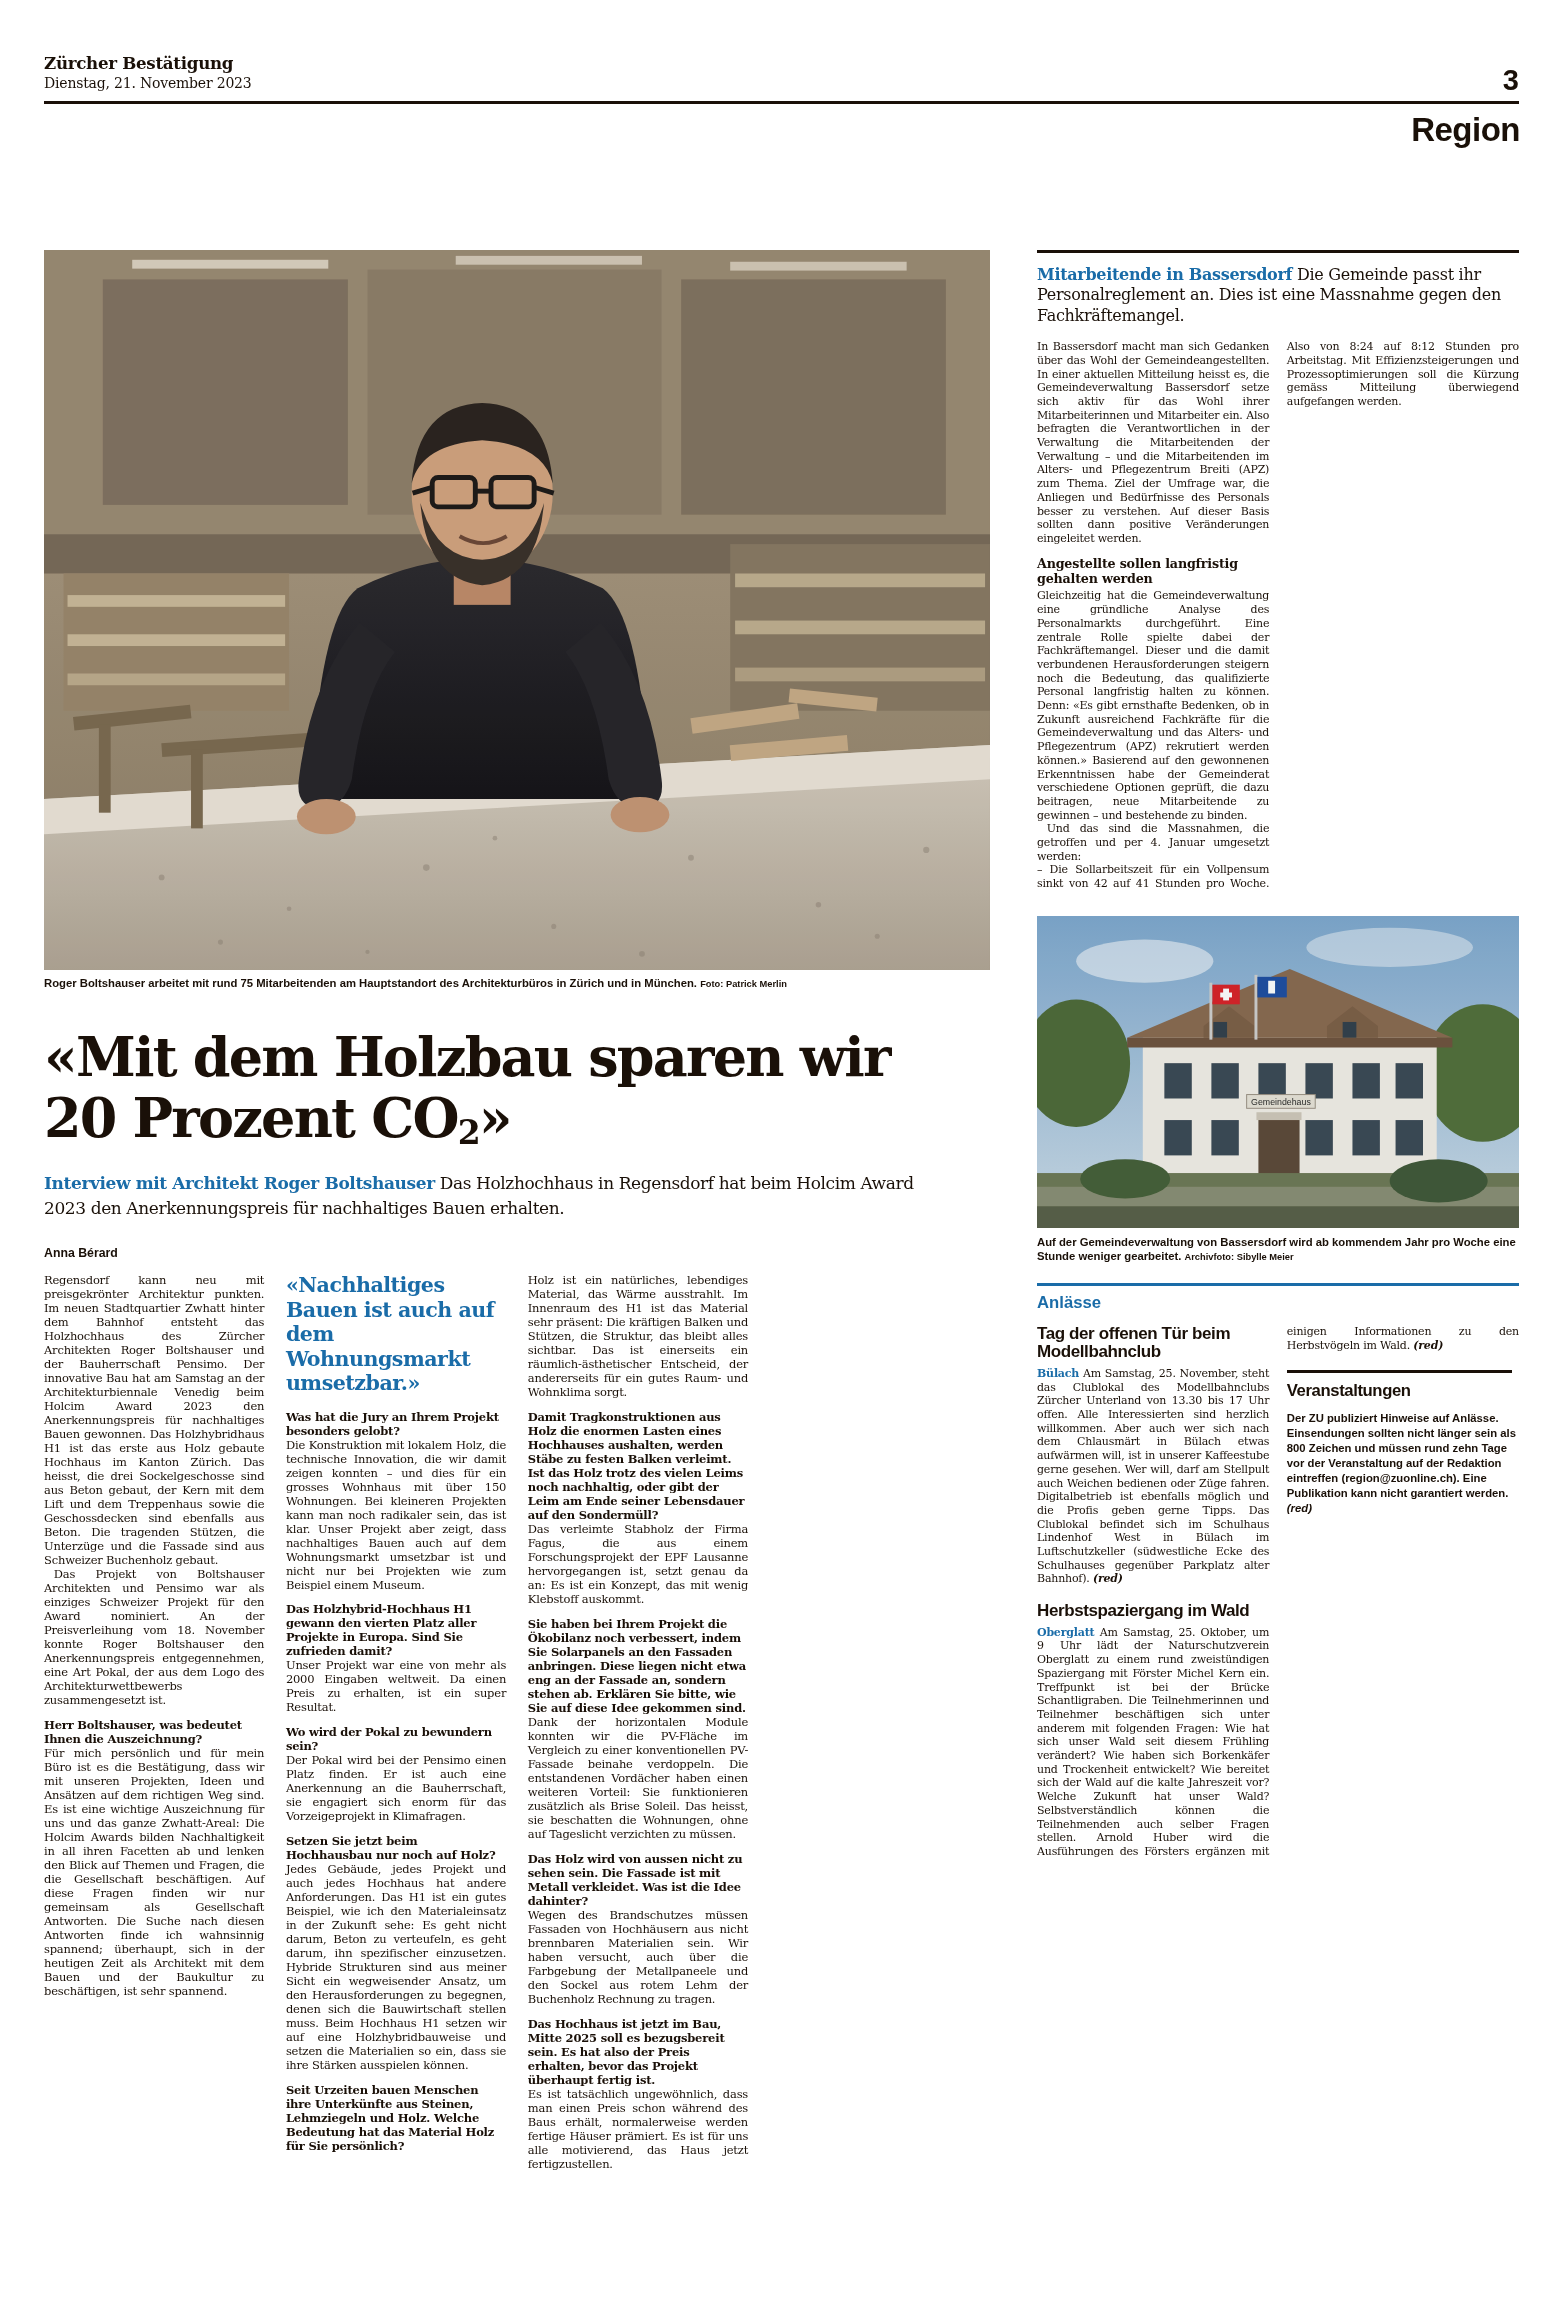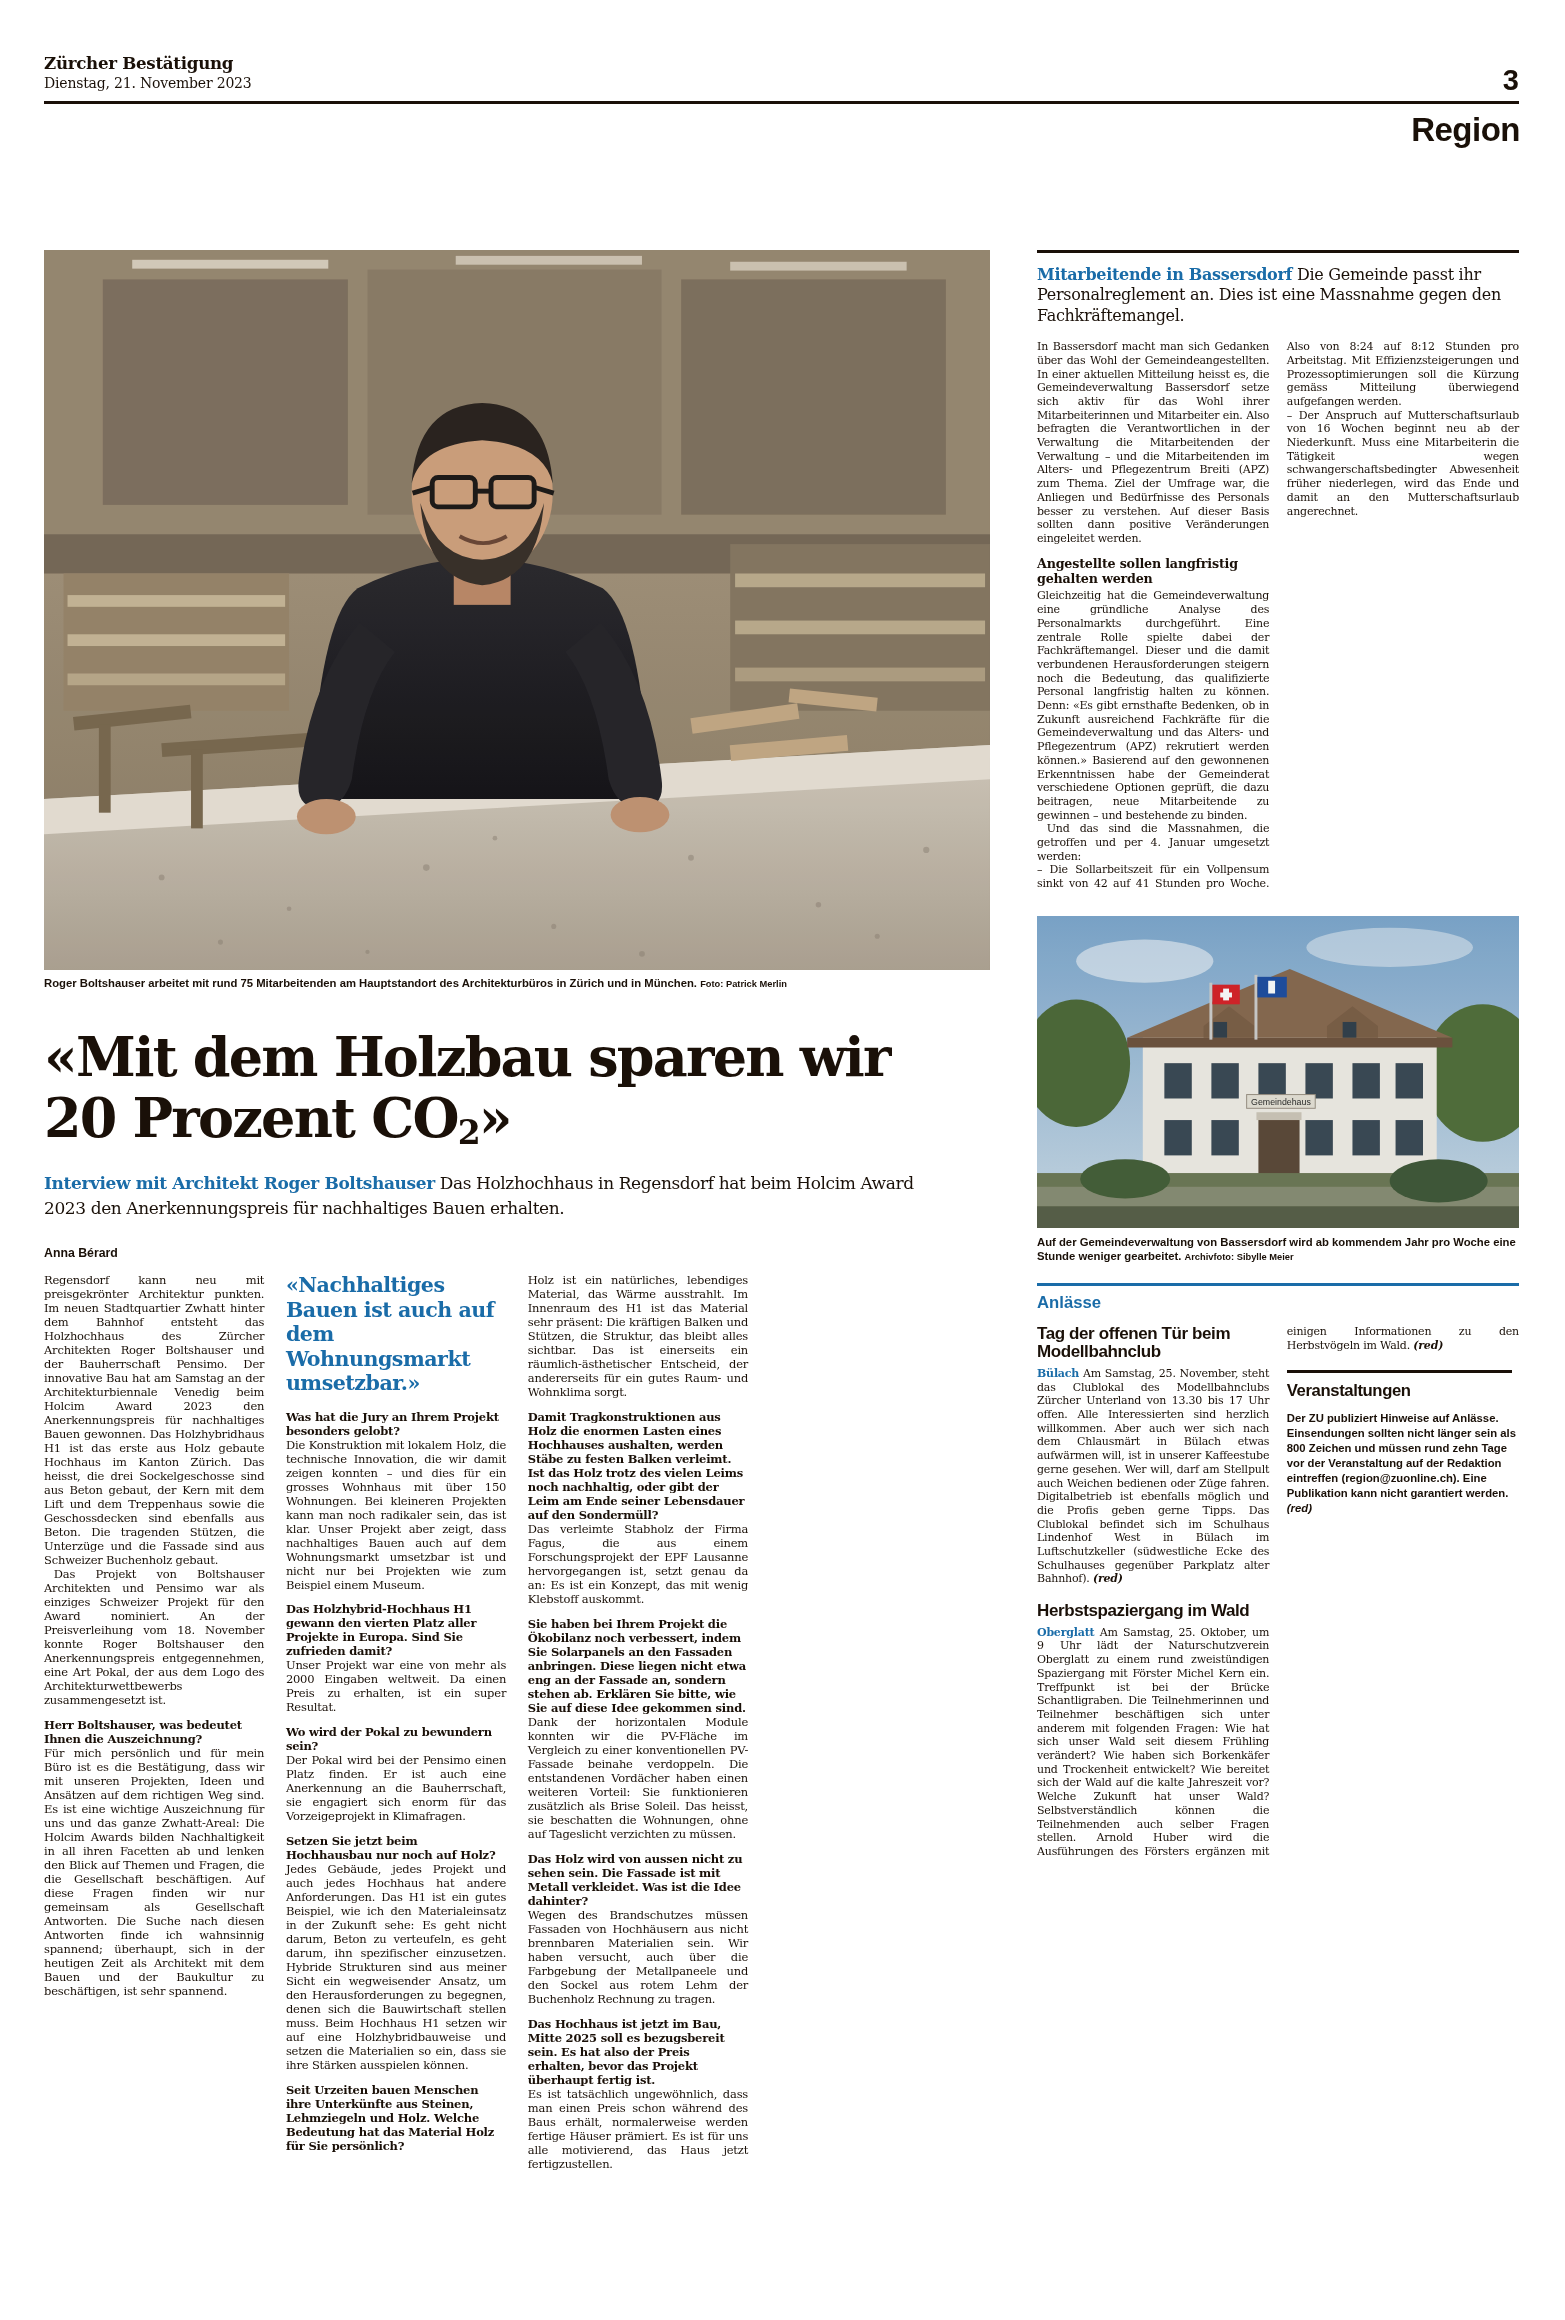--- a/index.html
+++ b/index.html
@@ -433,21 +433,20 @@
       <span class="kicker">Mitarbeitende in Bassersdorf</span>
       <span>Die Gemeinde passt ihr Personalreglement an. Dies ist eine Massnahme gegen den Fachkräftemangel.</span>
     </div>
 
     <div class="cols2 story1-cols">
       <p>In Bassersdorf macht man sich Gedanken über das Wohl der Gemeindeangestellten. In einer aktuellen Mitteilung heisst es, die Gemeindeverwaltung Bassersdorf setze sich aktiv für das Wohl ihrer Mitarbeiterinnen und Mitarbeiter ein. Also befragten die Verantwortlichen in der Verwaltung die Mitarbeitenden der Verwaltung – und die Mitarbeitenden im Alters- und Pflegezentrum Breiti (APZ) zum Thema. Ziel der Umfrage war, die Anliegen und Bedürfnisse des Personals besser zu verstehen. Auf dieser Basis sollten dann positive Veränderungen eingeleitet werden.</p>
       <h4>Angestellte sollen langfristig gehalten werden</h4>
       <p>Gleichzeitig hat die Gemeindeverwaltung eine gründliche Analyse des Personalmarkts durchgeführt. Eine zentrale Rolle spielte dabei der Fachkräftemangel. Dieser und die damit verbundenen Herausforderungen steigern noch die Bedeutung, das qualifizierte Personal langfristig halten zu können. Denn: «Es gibt ernsthafte Bedenken, ob in Zukunft ausreichend Fachkräfte für die Gemeindeverwaltung und das Alters- und Pflegezentrum (APZ) rekrutiert werden können.» Basierend auf den gewonnenen Erkenntnissen habe der Gemeinderat verschiedene Optionen geprüft, die dazu beitragen, neue Mitarbeitende zu gewinnen – und bestehende zu binden.</p>
       <p class="cont">Und das sind die Massnahmen, die getroffen und per 4. Januar umgesetzt werden:</p>
       <p>– Die Sollarbeitszeit für ein Vollpensum sinkt von 42 auf 41 Stunden pro Woche. Also von 8:24 auf 8:12 Stunden pro Arbeitstag. Mit Effizienzsteigerungen und Prozessoptimierungen soll die Kürzung gemäss Mitteilung überwiegend aufgefangen werden.</p>
-      <p>– Der Anspruch auf Mutterschaftsurlaub von 16 Wochen beginnt neu ab der Niederkunft. Muss eine Mitarbeiterin die Tätigkeit wegen schwangerschaftsbedingter Abwesenheit früher niederlegen, wird das Ende und damit an den Mutterschaftsurlaub angerechnet.</p>
     </div>
 
     <div class="r-photo">
       <svg viewBox="0 0 492 318" preserveAspectRatio="none" style="position:absolute;inset:0;width:100%;height:100%">
         <defs>
           <linearGradient id="sky" x1="0" y1="0" x2="0" y2="1">
             <stop offset="0" stop-color="#7ea8cf"></stop>
               <stop offset="1" stop-color="#cdddea"></stop>
           </linearGradient>
         </defs>

